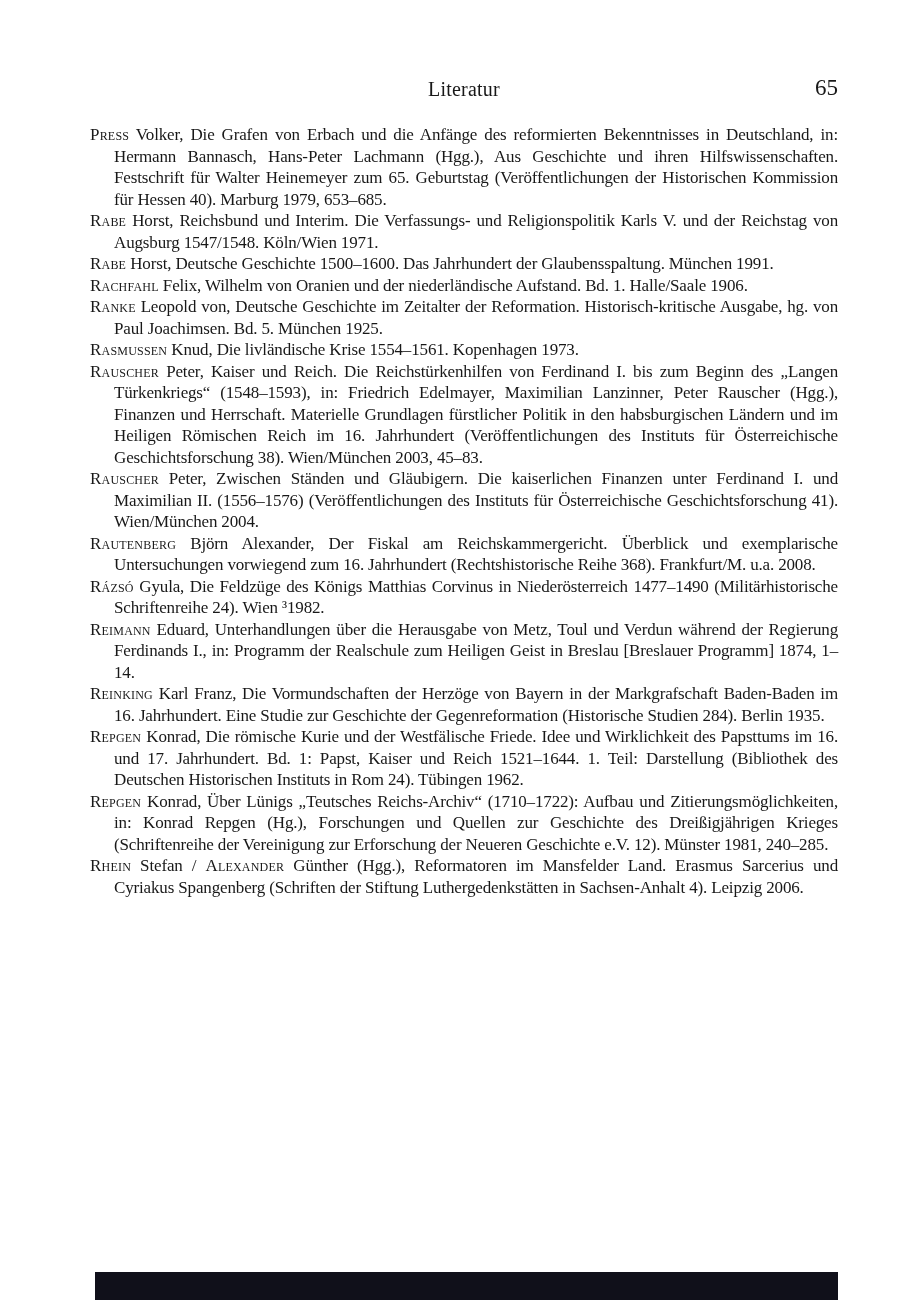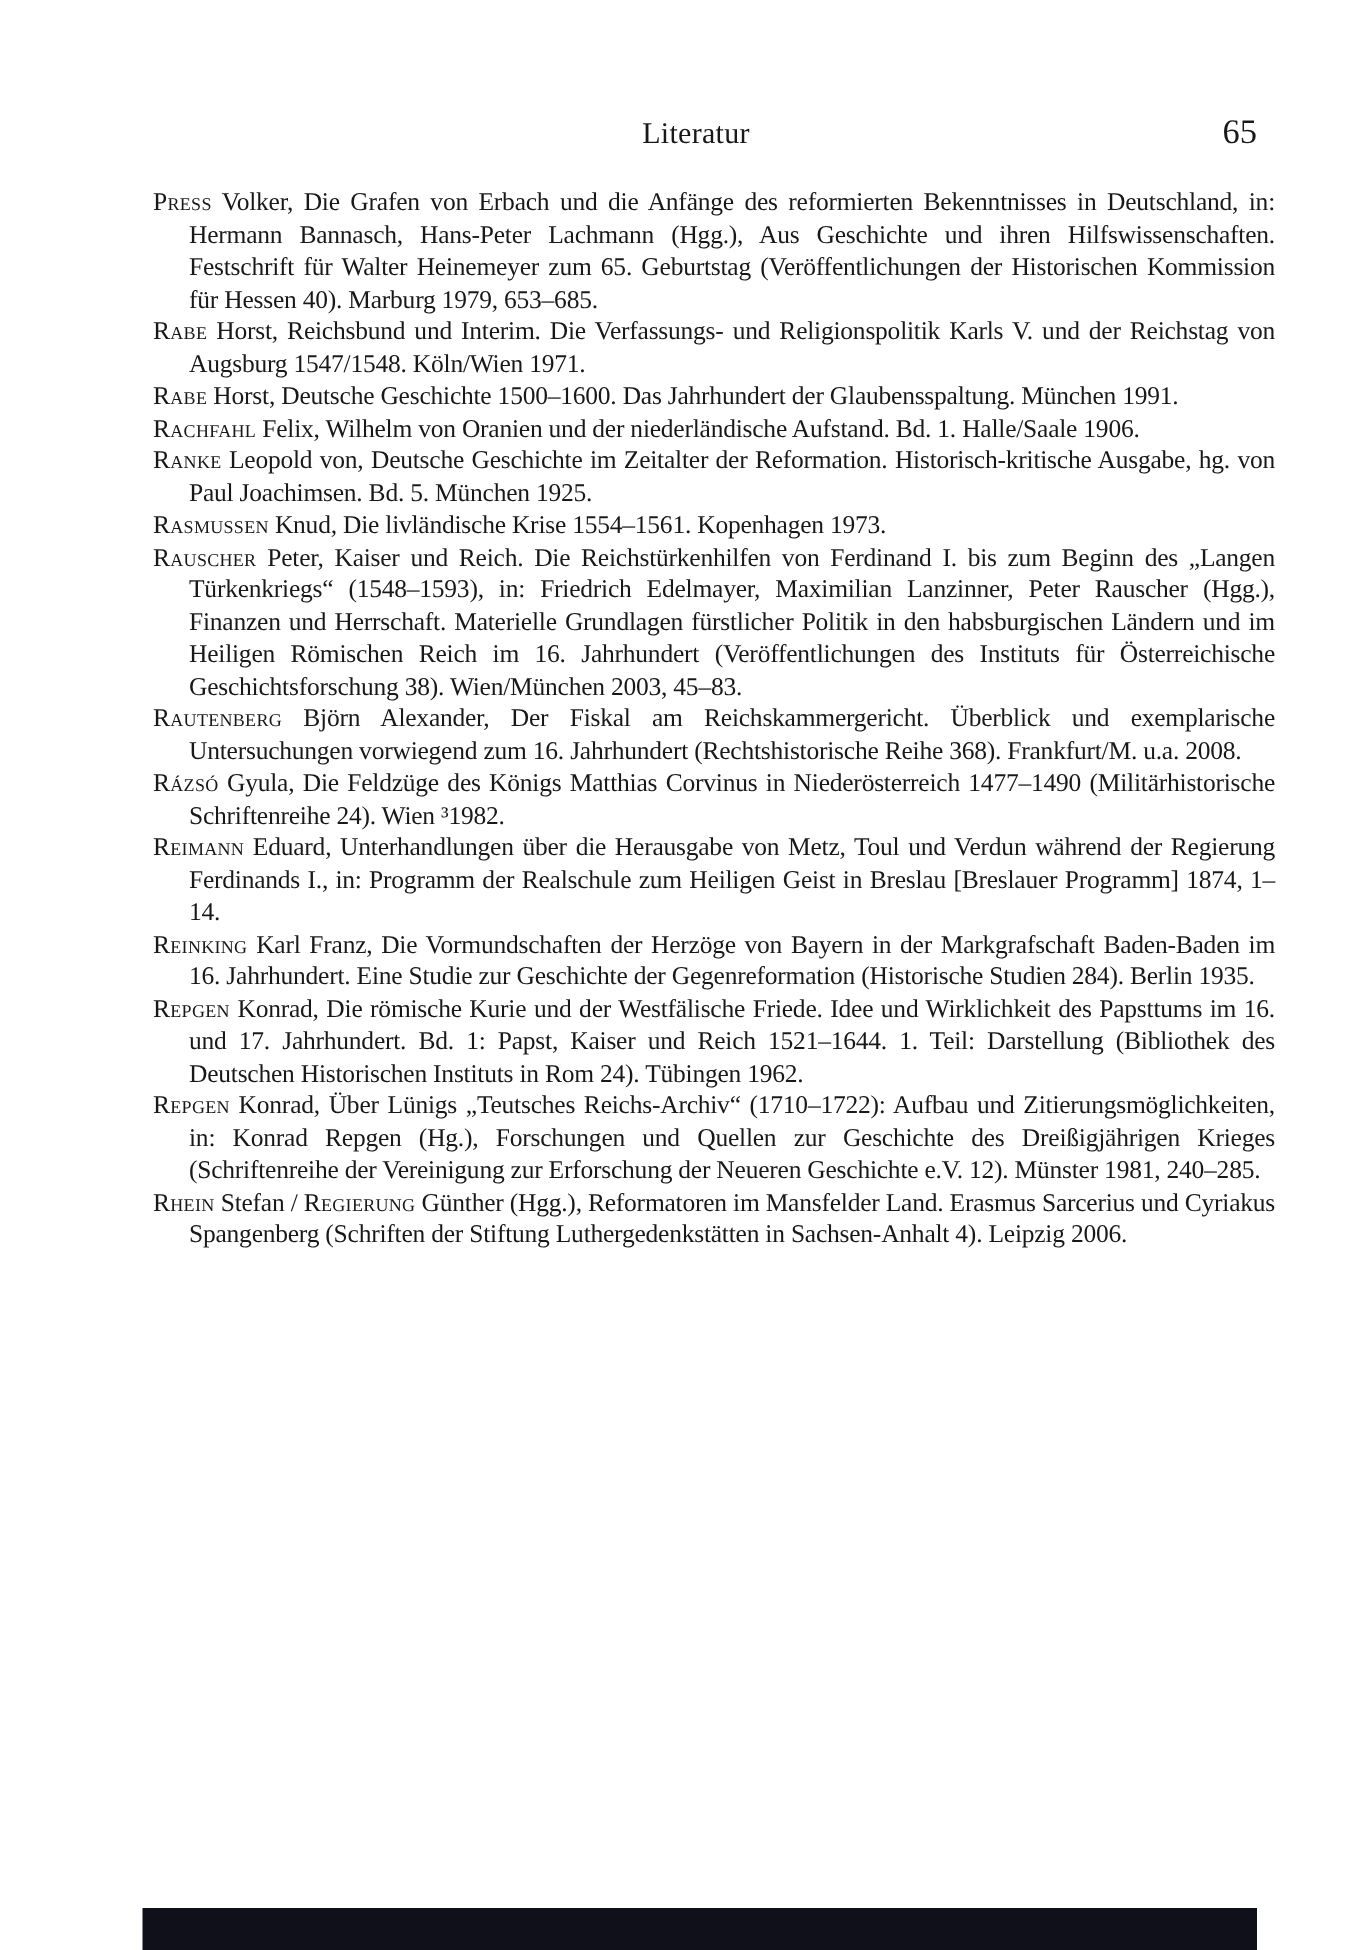--- a/index.html
+++ b/index.html
@@ -31,21 +31,21 @@
   }
   .page-number {
     position: absolute;
     right: 0;
     top: -3px;
     font-size: 23px;
   }
   .bib {
     position: absolute;
     top: 124px;
-    left: 102px;
+    left: 90px;
     width: 748px;
     font-size: 17px;
     line-height: 21.5px;
     letter-spacing: -0.15px;
   }
   .entry {
     text-align: justify;
     padding-left: 24px;
     text-indent: -24px;
     hyphens: manual;
@@ -74,24 +74,25 @@
   </div>
 
   <div class="bib">
       <div class="entry"><span class="sc">Press</span><span> Volker, Die Grafen von Erbach und die Anfänge des reformierten Bekenntnisses in Deutschland, in: Hermann Bannasch, Hans-Peter Lachmann (Hgg.), Aus Geschichte und ihren Hilfswissenschaften. Festschrift für Walter Heinemeyer zum 65. Geburtstag (Veröffentlichungen der Historischen Kommission für Hessen 40). Marburg 1979, 653–685.</span></div>
       <div class="entry"><span class="sc">Rabe</span><span> Horst, Reichsbund und Interim. Die Verfassungs- und Religionspolitik Karls V. und der Reichstag von Augsburg 1547/1548. Köln/Wien 1971.</span></div>
       <div class="entry"><span class="sc">Rabe</span><span> Horst, Deutsche Geschichte 1500–1600. Das Jahrhundert der Glaubensspaltung. München 1991.</span></div>
       <div class="entry"><span class="sc">Rachfahl</span><span> Felix, Wilhelm von Oranien und der niederländische Aufstand. Bd. 1. Halle/Saale 1906.</span></div>
       <div class="entry"><span class="sc">Ranke</span><span> Leopold von, Deutsche Geschichte im Zeitalter der Reformation. Historisch-kritische Ausgabe, hg. von Paul Joachimsen. Bd. 5. München 1925.</span></div>
       <div class="entry"><span class="sc">Rasmussen</span><span> Knud, Die livländische Krise 1554–1561. Kopenhagen 1973.</span></div>
       <div class="entry"><span class="sc">Rauscher</span><span> Peter, Kaiser und Reich. Die Reichstürkenhilfen von Ferdinand I. bis zum Beginn des „Langen Türkenkriegs“ (1548–1593), in: Friedrich Edelmayer, Maximilian Lanzinner, Peter Rauscher (Hgg.), Finanzen und Herrschaft. Materielle Grundlagen fürstlicher Politik in den habsburgischen Ländern und im Heiligen Römischen Reich im 16. Jahrhundert (Veröffentlichungen des Instituts für Österreichische Geschichtsforschung 38). Wien/München 2003, 45–83.</span></div>
+      <div class="entry"><span class="sc">Rauscher</span><span> Peter, Zwischen Ständen und Gläubigern. Die kaiserlichen Finanzen unter Ferdinand I. und Maximilian II. (1556–1576) (Veröffentlichungen des Instituts für Österreichische Geschichtsforschung 41). Wien/München 2004.</span></div>
       <div class="entry"><span class="sc">Rautenberg</span><span> Björn Alexander, Der Fiskal am Reichskammergericht. Überblick und exemplarische Untersuchungen vorwiegend zum 16. Jahrhundert (Rechtshistorische Reihe 368). Frankfurt/M. u.a. 2008.</span></div>
       <div class="entry"><span class="sc">Rázsó</span><span> Gyula, Die Feldzüge des Königs Matthias Corvinus in Niederösterreich 1477–1490 (Militärhistorische Schriftenreihe 24). Wien ³1982.</span></div>
       <div class="entry"><span class="sc">Reimann</span><span> Eduard, Unterhandlungen über die Herausgabe von Metz, Toul und Verdun während der Regierung Ferdinands I., in: Programm der Realschule zum Heiligen Geist in Breslau [Breslauer Programm] 1874, 1–14.</span></div>
       <div class="entry"><span class="sc">Reinking</span><span> Karl Franz, Die Vormundschaften der Herzöge von Bayern in der Markgrafschaft Baden-Baden im 16. Jahrhundert. Eine Studie zur Geschichte der Gegenreformation (Historische Studien 284). Berlin 1935.</span></div>
       <div class="entry"><span class="sc">Repgen</span><span> Konrad, Die römische Kurie und der Westfälische Friede. Idee und Wirklichkeit des Papsttums im 16. und 17. Jahrhundert. Bd. 1: Papst, Kaiser und Reich 1521–1644. 1. Teil: Darstellung (Bibliothek des Deutschen Historischen Instituts in Rom 24). Tübingen 1962.</span></div>
       <div class="entry"><span class="sc">Repgen</span><span> Konrad, Über Lünigs „Teutsches Reichs-Archiv“ (1710–1722): Aufbau und Zitierungsmöglichkeiten, in: Konrad Repgen (Hg.), Forschungen und Quellen zur Geschichte des Dreißigjährigen Krieges (Schriftenreihe der Vereinigung zur Erforschung der Neueren Geschichte e.V. 12). Münster 1981, 240–285.</span></div>
-      <div class="entry"><span class="sc">Rhein</span><span> Stefan / </span><span class="sc">Regierung</span><span> Günther (Hgg.), Reformatoren im Mansfelder Land. Erasmus Sarcerius und Cyriakus Spangenberg (Schriften der Stiftung Luthergedenkstätten in Sachsen-Anhalt 4). Leipzig 2006.</span></div>
+      <div class="entry"><span class="sc">Rhein</span><span> Stefan / </span><span class="sc">Alexander</span><span> Günther (Hgg.), Reformatoren im Mansfelder Land. Erasmus Sarcerius und Cyriakus Spangenberg (Schriften der Stiftung Luthergedenkstätten in Sachsen-Anhalt 4). Leipzig 2006.</span></div>
     </div>
 
   <div class="scan-bar"></div>
 
 </div>
 
 </body></html>

